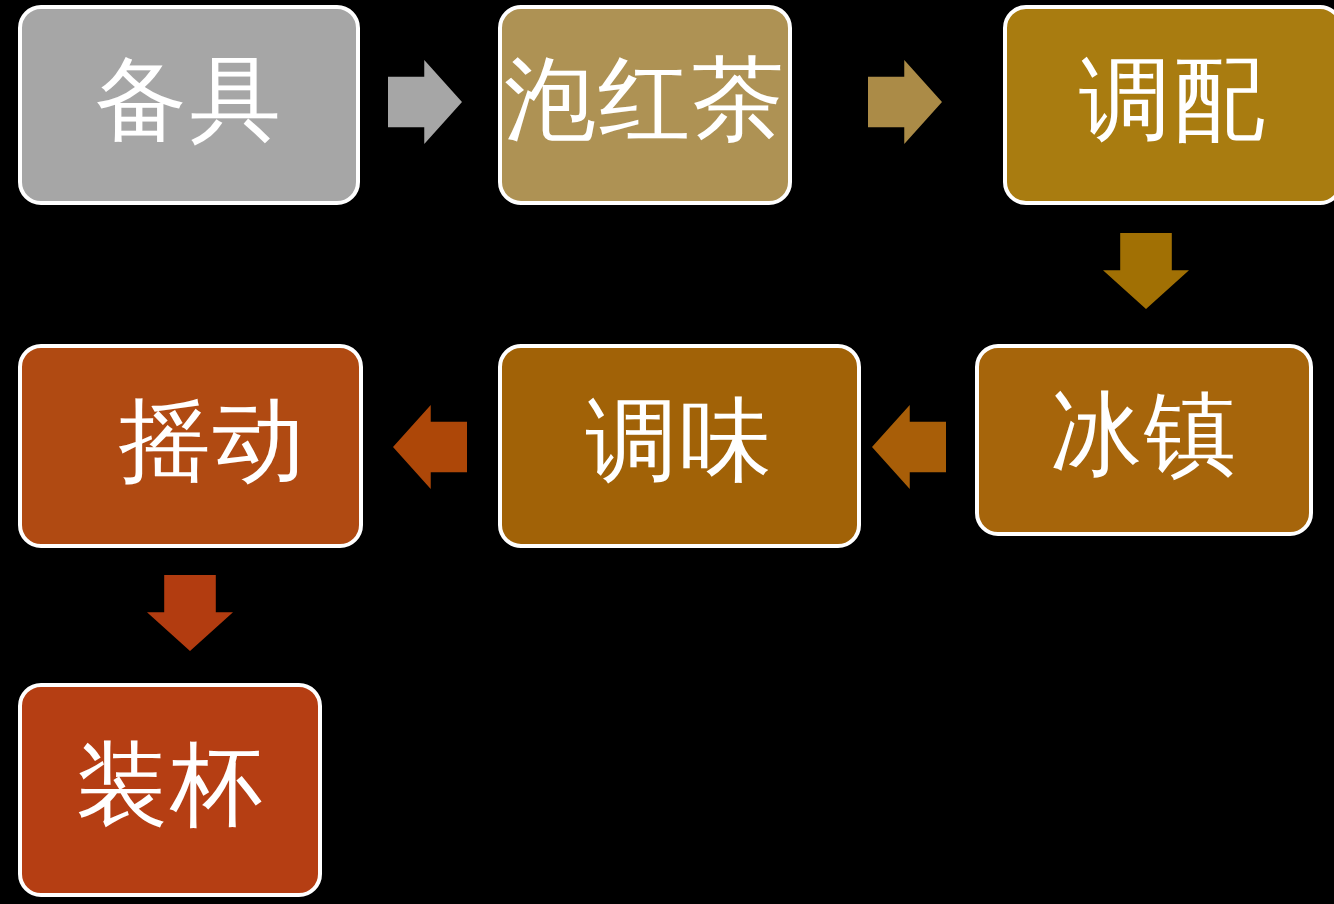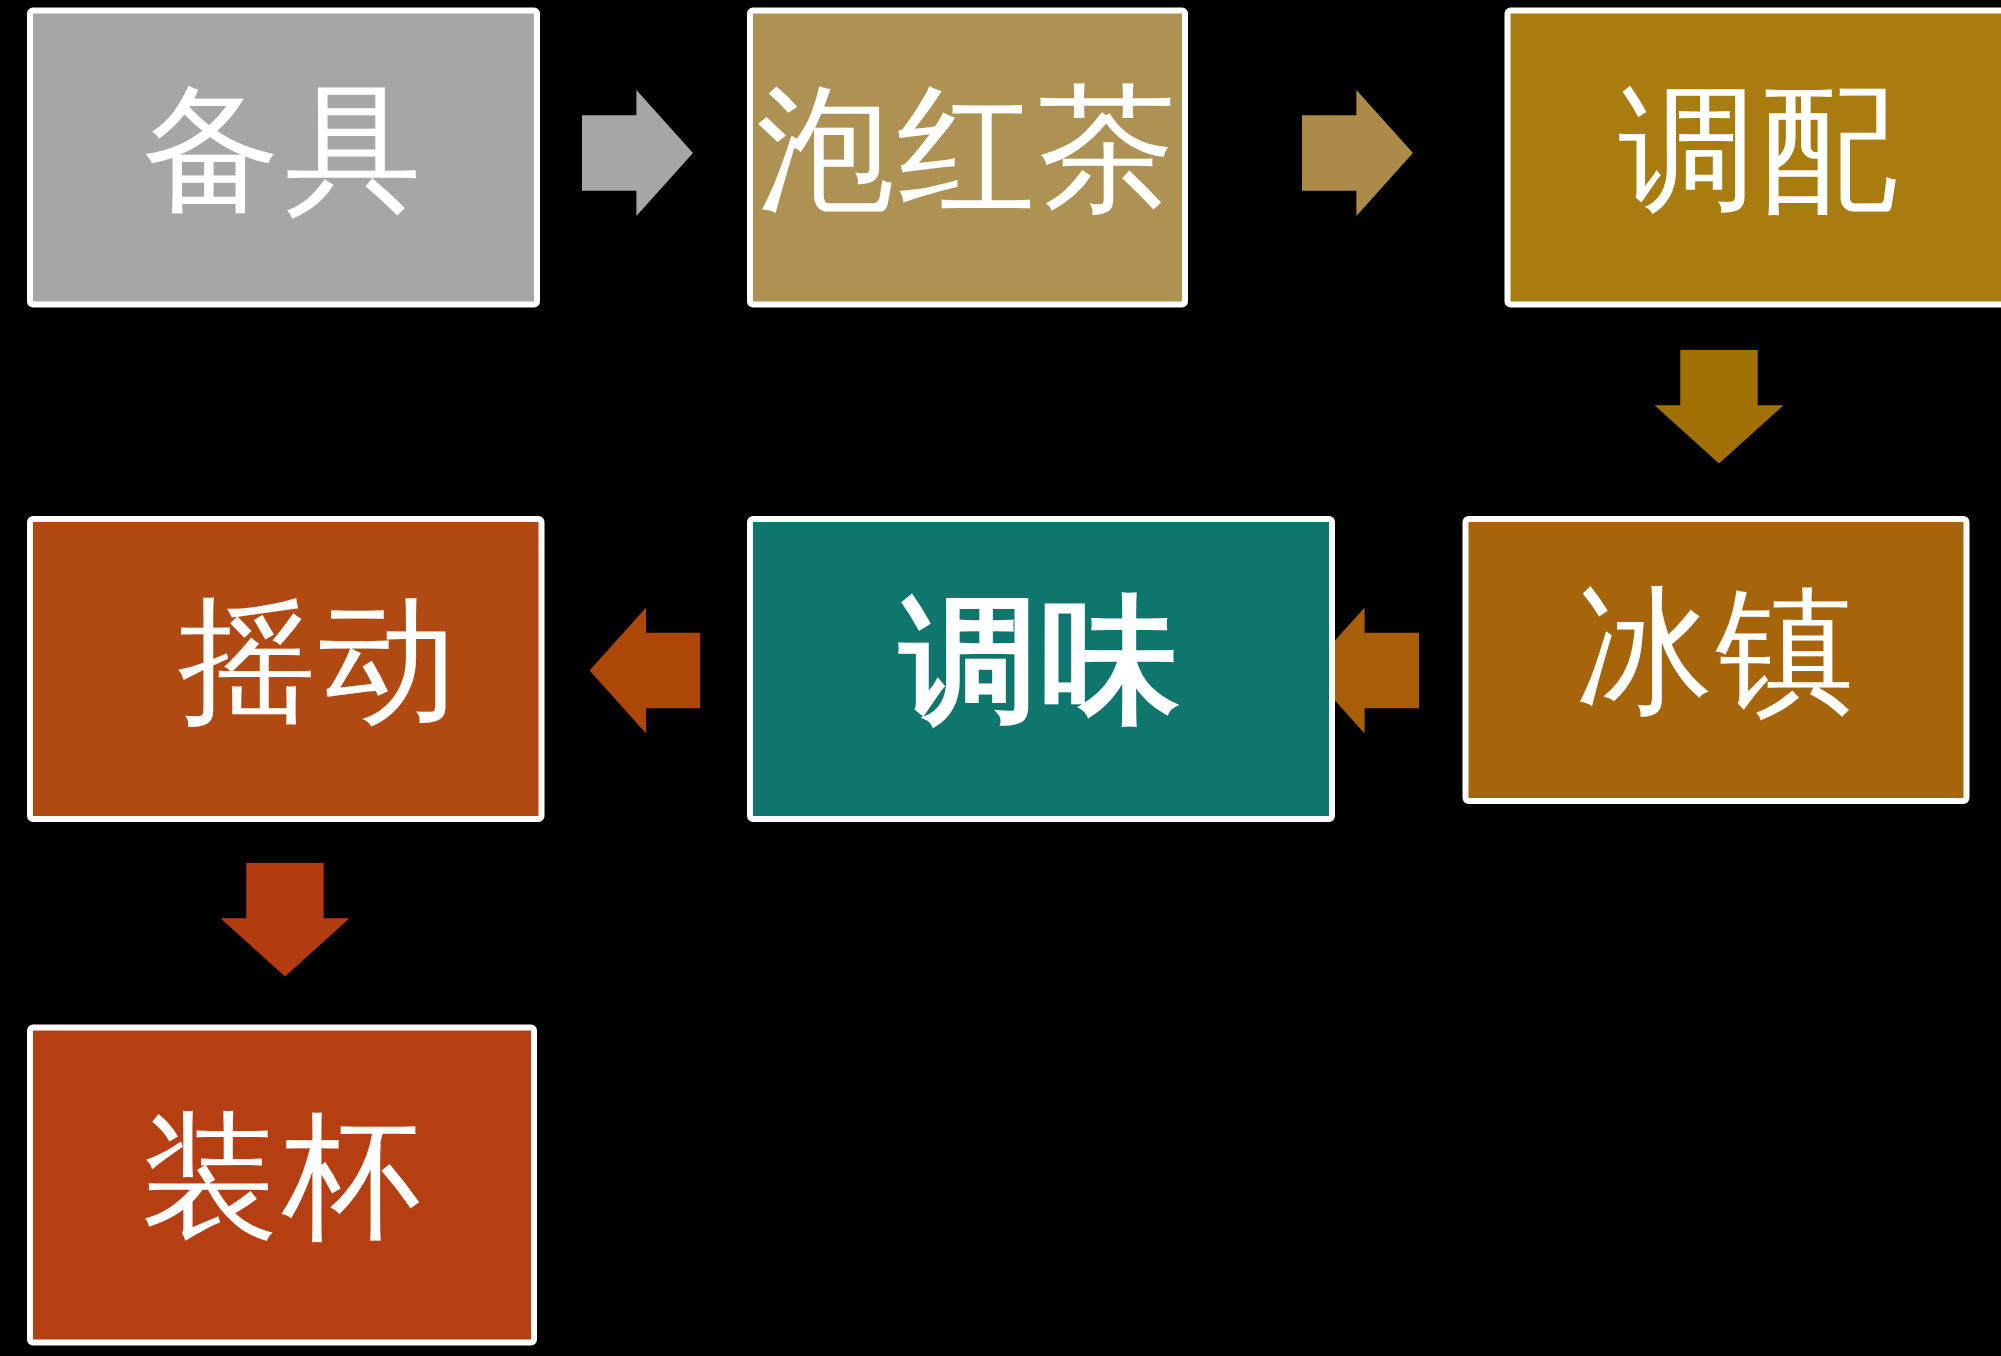--- a/index.html
+++ b/index.html
@@ -11,21 +11,21 @@
     position: relative;
     width: 1334px;
     height: 904px;
     background: #000000;
     overflow: hidden;
     font-family: "Liberation Serif", "DejaVu Serif", serif;
   }
   .node {
     position: absolute;
     border: 4px solid #ffffff;
-    border-radius: 4px;
+    border-radius: 23px;
     box-sizing: border-box;
     display: flex;
     align-items: center;
     justify-content: center;
     color: #ffffff;
     font-size: 92px;
     line-height: 1;
     letter-spacing: 2px;
     text-align: center;
     padding-bottom: 10px;
@@ -65,29 +65,29 @@
   </div>
 
   <div class="arrow arrow-down" style="left: 1103px; top: 233px; width: 86px; height: 76px; background-color: rgb(161, 112, 4);"></div>
 
   <div class="node" style="left: 975px; top: 344px; width: 338px; height: 192px; background-color: rgb(166, 101, 11);">
     <span>冰镇</span>
   </div>
 
   <div class="arrow arrow-left" style="left: 872px; top: 405px; width: 74px; height: 84px; background-color: rgb(168, 94, 8);"></div>
 
-  <div class="node" style="left: 498px; top: 344px; width: 392px; height: 204px; background-color: #0f766e; font-weight: bold;">
+  <div class="node" style="left: 498px; top: 344px; width: 363px; height: 204px; background-color: #a16207;">
     <span>调味</span>
   </div>
 
   <div class="arrow arrow-left" style="left: 393px; top: 405px; width: 74px; height: 84px; background-color: rgb(173, 71, 8);"></div>
 
   <div class="node" style="left: 18px; top: 344px; width: 345px; height: 204px; background-color: rgb(176, 74, 18); padding-left: 44px;">
     <span>摇动</span>
   </div>
 
   <div class="arrow arrow-down" style="left: 147px; top: 575px; width: 86px; height: 76px; background-color: rgb(178, 60, 16);"></div>
 
-  <div class="node" style="left: 18px; top: 683px; width: 340px; height: 214px; background-color: rgb(181, 62, 19); text-align: right;">
+  <div class="node" style="left: 18px; top: 683px; width: 304px; height: 214px; background-color: rgb(181, 62, 19); text-align: right;">
     <span>装杯</span>
   </div>
 
 </div>
 
 </body></html>

